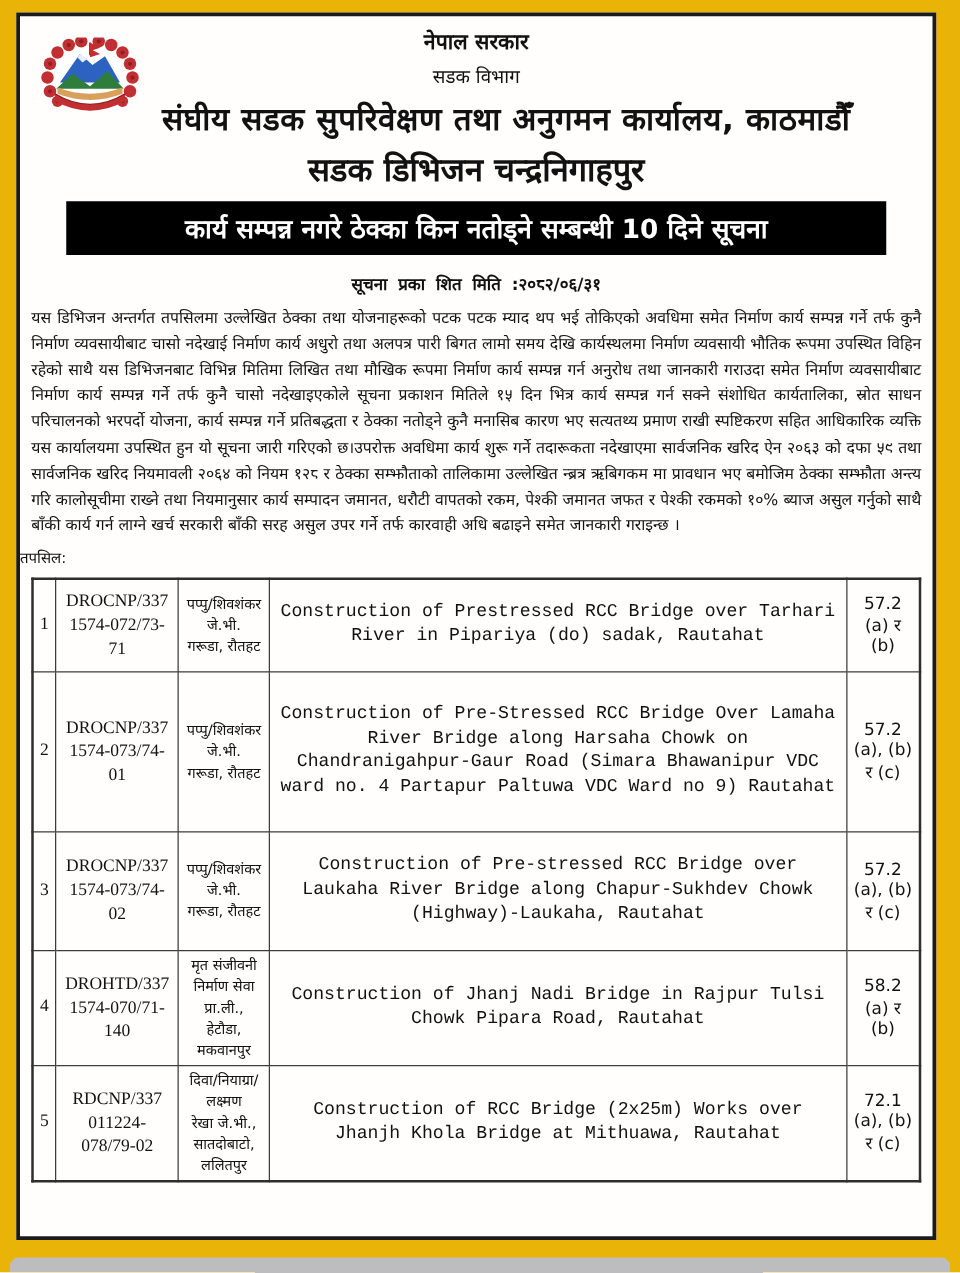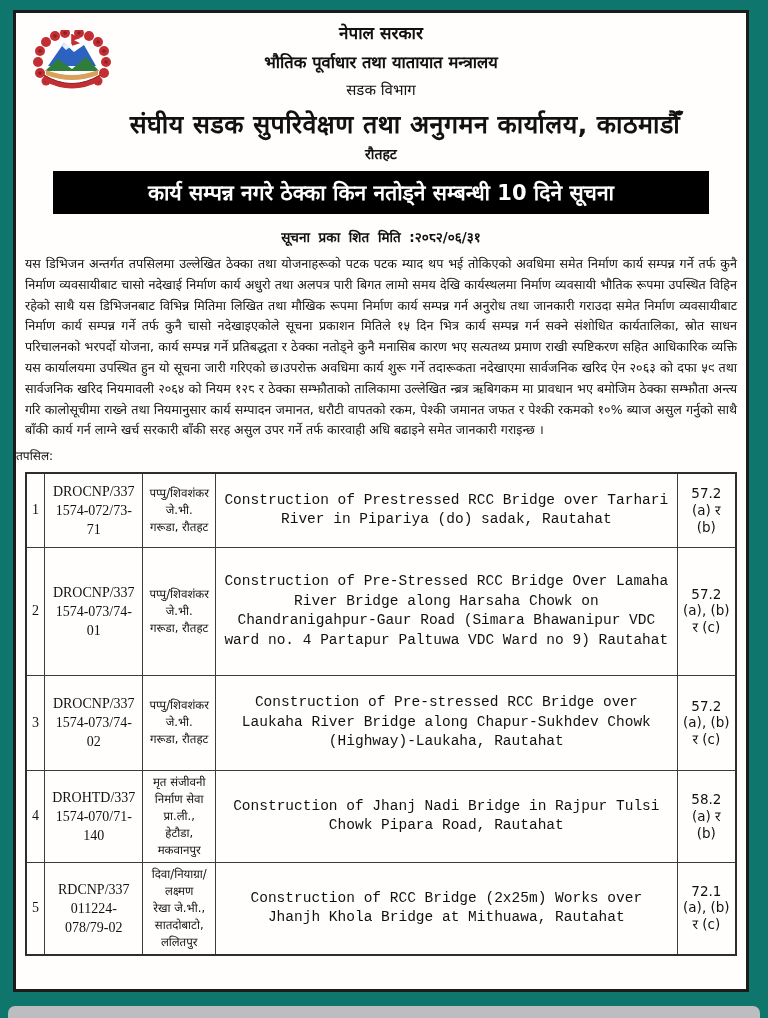--- a/index.html
+++ b/index.html
@@ -1,16 +1,16 @@
 <!DOCTYPE html>
 <html lang="ne"><head>
 <meta charset="utf-8">
 <style>
   html,body{margin:0;padding:0;background:#ffffff;}
-  .page{position:relative;width:768px;height:1018px;background:#0f766e;overflow:hidden;
+  .page{position:relative;width:768px;height:1018px;background:#eab308;overflow:hidden;
         font-family:"DejaVu Sans","Liberation Sans",sans-serif;color:#111;}
   .sheet{position:absolute;left:13px;top:10px;width:736px;height:982px;
          border:3px solid #1b1b1b;background:#fffefd;box-sizing:border-box;}
   .bottom-strip{position:absolute;left:8px;top:1006px;width:752px;height:12px;
                 background:#bdbdc0;border-radius:7px 7px 0 0;}
   
   .emblem{position:absolute;left:16px;top:17px;width:80px;height:66px;}
   .hdr{width:100%;text-align:center;}
   .h-gov{margin-top:8px;font-size:17px;font-weight:bold;}
   .h-min{margin-top:6px;font-size:16.5px;font-weight:bold;}
@@ -95,24 +95,23 @@
 
         <path d="M14 40 Q40 50 66 40 L66 45 Q40 55 14 45 Z" fill="#d9a05b"></path>
 
         <path d="M12 45 Q40 62 68 45 L68 51 Q40 66 12 51 Z" fill="#c22f33"></path>
         <path d="M12 45 Q40 62 68 45" stroke="#8e1f22" stroke-width="1" fill="none"></path>
       </svg>
     </div>
 
     <div class="hdr">
       <div class="h-gov">नेपाल सरकार</div>
-      <div class="h-min">भौतिक पूर्वाधार तथा यातायात मन्त्रालय</div>
       <div class="h-dep">सडक विभाग</div>
       <div class="h-office">संघीय सडक सुपरिवेक्षण तथा अनुगमन कार्यालय, काठमाडौँ</div>
-      <div class="h-dist">रौतहट</div>
+      <div class="h-div">सडक डिभिजन चन्द्रनिगाहपुर</div>
     </div>
 
     <div class="banner">कार्य सम्पन्न नगरे ठेक्का किन नतोड्ने सम्बन्धी 10 दिने सूचना</div>
 
     <div class="dateline">सूचना  प्रका शित  मिति :२०८२/०६/३१</div>
 
     <div class="bodytext">यस डिभिजन अन्तर्गत तपसिलमा उल्लेखित ठेक्का तथा योजनाहरूको पटक पटक म्याद थप भई तोकिएको अवधिमा समेत निर्माण कार्य सम्पन्न गर्ने तर्फ कुनै निर्माण व्यवसायीबाट चासो नदेखाई निर्माण कार्य अधुरो तथा अलपत्र पारी बिगत लामो समय देखि कार्यस्थलमा निर्माण व्यवसायी भौतिक रूपमा उपस्थित विहिन रहेको साथै यस डिभिजनबाट विभिन्न मितिमा लिखित तथा मौखिक रूपमा निर्माण कार्य सम्पन्न गर्न अनुरोध तथा जानकारी गराउदा समेत निर्माण व्यवसायीबाट निर्माण कार्य सम्पन्न गर्ने तर्फ कुनै चासो नदेखाइएकोले सूचना प्रकाशन मितिले १५ दिन भित्र कार्य सम्पन्न गर्न सक्ने संशोधित कार्यतालिका, स्रोत साधन परिचालनको भरपर्दो योजना, कार्य सम्पन्न गर्ने प्रतिबद्धता र ठेक्का नतोड्ने कुनै मनासिब कारण भए सत्यतथ्य प्रमाण राखी स्पष्टिकरण सहित आधिकारिक व्यक्ति यस कार्यालयमा उपस्थित हुन यो सूचना जारी गरिएको छ।उपरोक्त अवधिमा कार्य शुरू गर्ने तदारूकता नदेखाएमा सार्वजनिक खरिद ऐन २०६३ को दफा ५९ तथा सार्वजनिक खरिद नियमावली २०६४ को नियम १२८ र ठेक्का सम्झौताको तालिकामा उल्लेखित न्ब्रत्र ऋबिगकम मा प्रावधान भए बमोजिम ठेक्का सम्झौता अन्त्य गरि कालोसूचीमा राख्ने तथा नियमानुसार कार्य सम्पादन जमानत, धरौटी वापतको रकम, पेश्की जमानत जफत र पेश्की  रकमको १०% ब्याज असुल गर्नुको साथै बाँकी कार्य गर्न लाग्ने खर्च सरकारी बाँकी  सरह असुल उपर गर्ने तर्फ कारवाही अधि बढाइने समेत जानकारी गराइन्छ ।</div>
 
     <div class="tapsil">तपसिल:</div>
 

